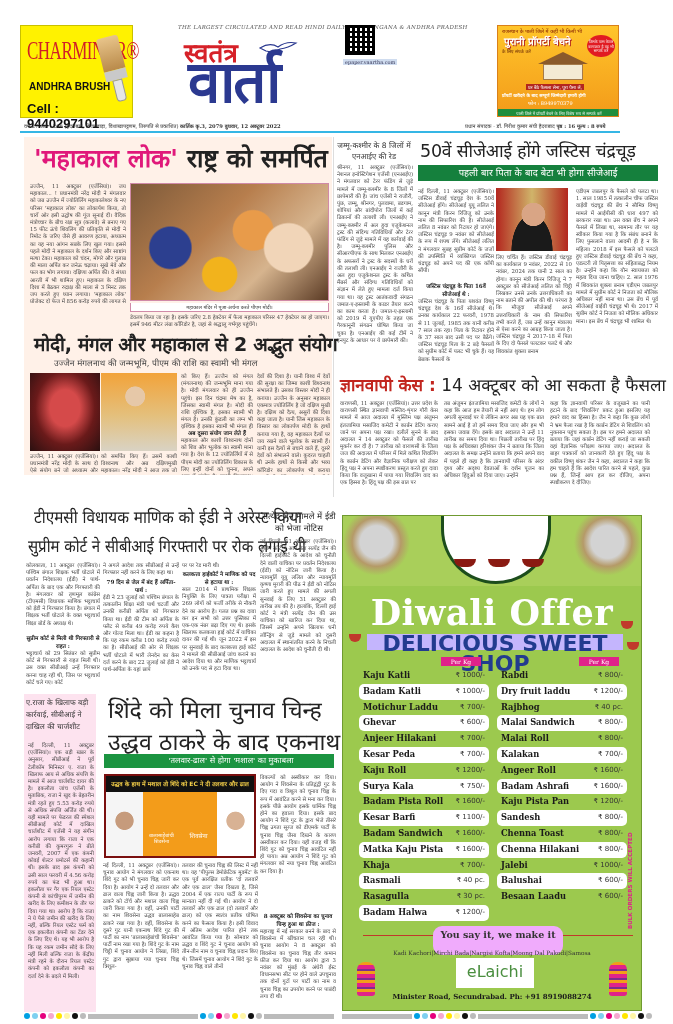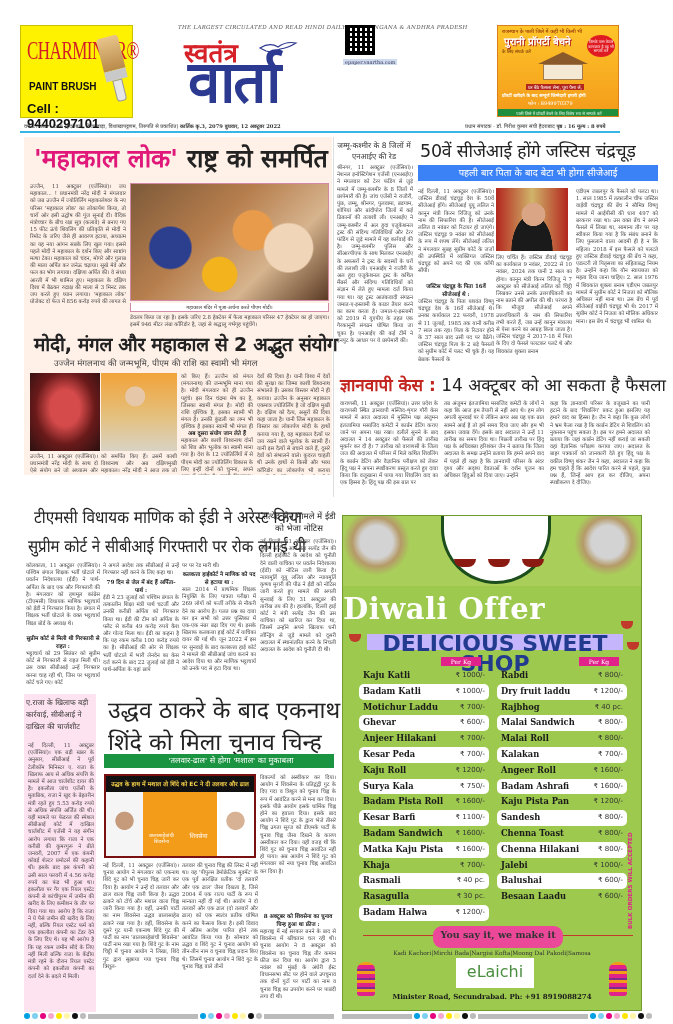--- a/index.html
+++ b/index.html
@@ -85,64 +85,64 @@
   .photo-shinde .banner { height: 16px; background: #111; color: #f8d24a; font-size: 6px; font-weight: bold; line-height: 16px; text-align: center; font-family: "DejaVu Sans", sans-serif; }
   .photo-shinde .panels { display: flex; height: 64px; }
   .photo-shinde .p1 { flex: 1; background: radial-gradient(circle at 50% 45%, #c69b7c 0 22%, #f5f5f5 24%); }
   .photo-shinde .p2 { flex: 1; background: #f39c1a; color: #fff; font-size: 5px; text-align: center; padding-top: 40px; }
   .photo-shinde .p3 { flex: 1; background: #f39c1a; color: #fff; font-size: 6px; text-align: center; padding-top: 40px; }
   .photo-shinde .p4 { flex: 1; background: radial-gradient(circle at 50% 45%, #d8b294 0 22%, #fff 24%); }
 
   
   .h-jk { left: 335px; top: 140px; width: 78px; font-size: 7.6px; line-height: 11px; text-align: center; color: #333; }
   .h-cji { left: 420px; top: 138px; font-size: 17.5px; font-weight: normal; letter-spacing: -0.2px; }
-  .strap-cji { left: 418px; top: 165px; width: 240px; height: 16px; background: #3b82f6; color: #fff; font-size: 9.5px; text-align: center; line-height: 16px; }
+  .strap-cji { left: 418px; top: 165px; width: 240px; height: 16px; background: #15803d; color: #fff; font-size: 9.5px; text-align: center; line-height: 16px; }
   .photo-cji { left: 496px; top: 188px; width: 72px; height: 63px; background:
       radial-gradient(ellipse at 52% 42%, #d9a585 0 22%, transparent 23%),
       radial-gradient(ellipse at 50% 100%, #1a1a1a 0 40%, transparent 41%),
       linear-gradient(90deg, #b3261e, #d0b46a 50%, #b3261e); }
   .h-gyan { left: 340px; top: 373px; font-size: 17px; font-weight: normal; color: #222; }
   .h-gyan .red { color: #c2261f; font-weight: bold; }
 
   
   .diwali { left: 342px; top: 515px; width: 300px; height: 496px; background: #9cc94e; overflow: hidden; border: 1px solid #6f9a30; }
   .diwali .top-deco { position: absolute; left: 0; top: 0; width: 100%; height: 70px; background: #a9cf5a; }
   .diwali .kaju { position: absolute; top: 0; width: 75px; height: 65px; background: radial-gradient(circle at 50% 40%, #d3d3d3 0 30%, #b59a68 45%, transparent 62%); }
   .diwali .frame { position: absolute; left: 98px; top: -4px; width: 110px; height: 72px; background: #fff; border: 3px solid #1c4d1c; border-top: none; border-radius: 0 0 55px 55px; }
   .diwali .frame .diya { position: absolute; bottom: 14px; width: 22px; height: 8px; background: #8a1a12; border-radius: 0 0 10px 10px; }
-  .diwali .title { position: absolute; left: 0; width: 100%; top: 76px; font-family: "DejaVu Serif", serif; font-weight: bold; font-size: 29px; color: #fff; letter-spacing: 0.5px; }
+  .diwali .title { position: absolute; left: 0; width: 100%; top: 76px; text-align: center; font-family: "DejaVu Serif", serif; font-weight: bold; font-size: 35px; color: #fff; letter-spacing: 0.5px; }
   .diwali .shop { position: absolute; left: 24px; top: 118px; width: 256px; height: 16px; background: #c4b5fd; color: #223b8f; font-family: "DejaVu Sans", sans-serif; font-weight: bold; font-size: 22px; text-align: center; line-height: 20px; }
   .diwali .perkg { position: absolute; top: 141px; width: 40px; height: 9px; background: #e0228a; color: #fff; font-size: 6px; text-align: center; line-height: 9px; }
   .diwali .menu { position: absolute; top: 152px; width: 130px; }
   .diwali .mrow { display: flex; justify-content: space-between; height: 15.8px; line-height: 15.8px; padding: 0 4px; font-size: 8.3px; }
   .diwali .mrow.hl { background: #fff; border-radius: 5px; }
   .diwali .mrow .n { font-weight: bold; color: #1a1a1a; }
   .diwali .mrow .p { font-family: "DejaVu Sans", sans-serif; color: #333; font-size: 7px; }
-  .diwali .slogan { position: absolute; left: 90px; top: 410px; width: 130px; height: 22px; background: #ec4899; border-radius: 9px; color: #333; font-weight: bold; font-size: 9.5px; text-align: center; line-height: 18px; }
+  .diwali .slogan { position: absolute; left: 90px; top: 410px; width: 130px; height: 29px; background: #f0abfc; border-radius: 9px; color: #333; font-weight: bold; font-size: 9.5px; text-align: center; line-height: 18px; }
   .diwali .slogan-line { position: absolute; top: 419px; height: 1px; background: #c0392b; }
   .diwali .snacks { position: absolute; left: 0; width: 100%; top: 434px; text-align: center; font-size: 5.8px; color: #333; }
   .diwali .logo { position: absolute; left: 113px; top: 442px; width: 78px; height: 30px; background: #fff; color: #4a8e3f; font-family: "DejaVu Sans", sans-serif; font-size: 16px; text-align: center; line-height: 28px; }
   .diwali .addr { position: absolute; left: 0; width: 100%; top: 476px; text-align: center; font-size: 7px; font-weight: bold; color: #1a1a1a; }
   .diwali .lantern { position: absolute; top: 446px; width: 18px; height: 34px; background: repeating-linear-gradient(0deg,#e0228a 0 4px,#f39c1a 4px 7px,#7b2c8e 7px 9px); border-radius: 8px 8px 3px 3px; }
   .diwali .bulk { position: absolute; right: 6px; top: 300px; width: 8px; height: 130px; color: #e0228a; font-family: "DejaVu Sans", sans-serif; font-weight: bold; font-size: 5.6px; writing-mode: vertical-rl; transform: rotate(180deg); text-align: center; }
   .diwali .lamp { position: absolute; width: 12px; height: 8px; background: #c0392b; border-radius: 0 0 7px 7px; }
 
   
   .colorbar { height: 6px; display: flex; align-items: center; gap: 2px; }
   .colorbar .dot { width: 6px; height: 6px; border-radius: 50%; }
   .colorbar .gray { width: 60px; height: 5px; background: #bbb; }
 
   .divider-v { background: #ddd; width: 1px; }
 </style>
 </head>
 <body>
 
 <div class="abs ad-charminar">
   <div class="brand">CHARMINAR®</div>
-  <div class="pb">PAINT BRUSH</div>
+  <div class="pb">ANDHRA BRUSH</div>
   <div class="cell">Cell : 9440297101</div>
   <div class="brush">
     <div class="bristle"></div>
       <div class="ferrule"></div>
       <div class="handle"></div>
   </div>
 </div>
 
 <div class="abs tagline">THE LARGEST CIRCULATED AND READ HINDI DAILY IN TELANGANA &amp; ANDHRA PRADESH</div>
 <div class="abs logo-top">स्वतंत्र</div>
@@ -220,22 +220,22 @@
 </div>
 
 <div class="abs headline h-jain" style="white-space:normal; font-weight:normal;">सत्येंद्र जैन मामले में ईडी को भेजा नोटिस</div>
 <div class="abs body-text" style="left:260px; top:538px; width:76px; height:150px; overflow:hidden;">नई दिल्ली, 11 अक्टूबर (एजेंसियां)। सुप्रीम कोर्ट ने आप नेता सत्येंद्र जैन की दिल्ली हाईकोर्ट के आदेश को चुनौती देने वाली याचिका पर प्रवर्तन निदेशालय (ईडी) को नोटिस जारी किया है। न्यायमूर्ति यूयू ललित और न्यायमूर्ति कृष्णा मुरारी की पीठ ने ईडी को नोटिस जारी करते हुए मामले की अगली सुनवाई के लिए 31 अक्टूबर की तारीख तय की है। हालांकि, दिल्ली हाई कोर्ट ने मंत्री सत्येंद्र जैन की उस याचिका को खारिज कर दिया था, जिसमें उन्होंने अपने खिलाफ धनी लॉन्ड्रिंग से जुड़े मामले को दूसरी अदालत में स्थानांतरित करने के निचली अदालत के आदेश को चुनौती दी थी।</div>
 
 <div class="abs raja-bg"></div>
 <div class="abs h-raja">ए.राजा के खिलाफ बड़ी कार्रवाई, सीबीआई ने दाखिल की चार्जशीट</div>
 <div class="abs body-text" style="left:28px; top:742px; width:66px; height:266px; overflow:hidden;">नई दिल्ली, 11 अक्टूबर (एजेंसियां)। एक बड़ी खबर के अनुसार, सीबीआई ने पूर्व टेलीकॉम मिनिस्टर ए. राजा के खिलाफ आय से अधिक संपत्ति के मामले में आज चार्जशीट दायर की है। इकलौता जांच एजेंसी के मुताबिक, राजा ने खुद के बेहतरीन मंत्री रहते हुए 5.53 करोड़ रुपये से अधिक संपत्ति अर्जित की थी। यही मामले पर फेडरल की स्पेशल सीबीआई कोर्ट में दाखिल चार्जशीट में एजेंसी ने यह संगीन आरोप लगाया कि राजा ने एक करीबी की कुमरगुरू ने बीते जनवरी, 2007 में एक कंपनी कोवई शेल्टर प्रमोटर्स की कहानी थी। इसके बाद इस कंपनी को उसी साल फरवरी में 4.56 करोड़ रुपये का फंड भी हुआ था। इकलौता पर गैर एक रियल एस्टेट कंपनी से कांचीपुरम में जमीन की खरीद के लिए कमीशन के तौर पर दिया गया था। आरोप है कि राजा ने ये पैसे जमीन की खरीद के लिए नहीं, बल्कि रियल एस्टेट फर्म को एक इकलौता कंपनी का टेंडर देने के लिए दिए थे। यह भी आरोप है कि यह रकम जमीन सौदे के लिए नहीं मिली बल्कि राजा के केंद्रीय मंत्री रहने के दौरान रियल एस्टेट कंपनी को इकलौता कंपनी का दर्जा देने के बदले में मिली।</div>
 
 <div class="abs headline h-uddhav">
+  <div>शिंदे को मिला चुनाव चिन्ह</div>
   <div>उद्धव ठाकरे के बाद एकनाथ</div>
-  <div>शिंदे को मिला चुनाव चिन्ह</div>
 </div>
 <div class="abs strap-uddhav">'तलवार-ढाल' से होगा 'मशाल' का मुकाबला</div>
 <div class="abs photo-shinde">
   <div class="banner">उद्धव के हाथ में मशाल तो शिंदे को EC ने दी तलवार और ढाल</div>
   <div class="panels">
     <div class="p1"></div>
     <div class="p2"><span>बालासाहेबांची शिवसेना</span></div>
     <div class="p3"><span>शिवसेना</span></div>
     <div class="p4"></div>
   </div>

